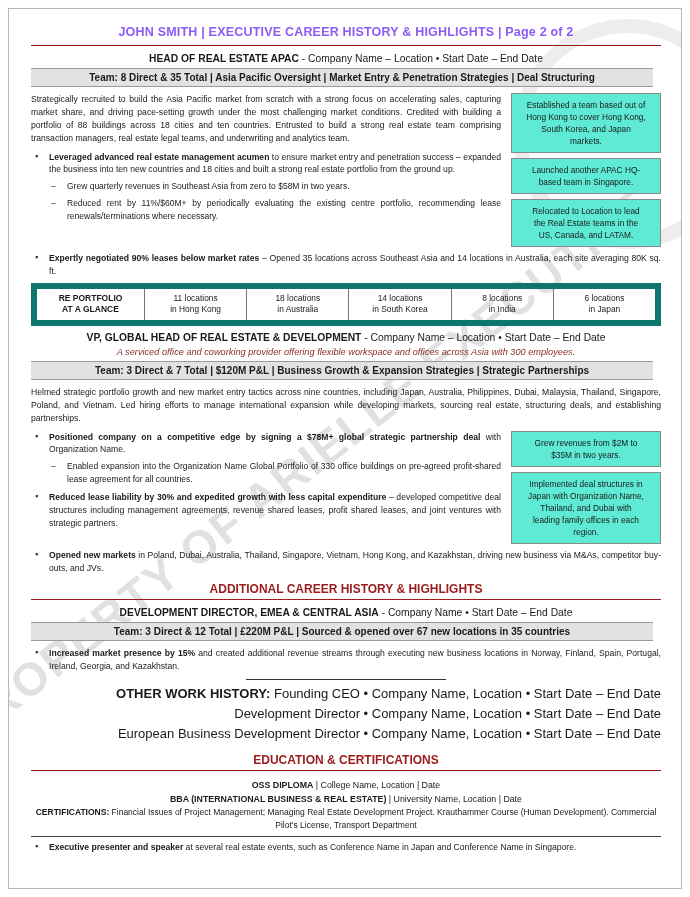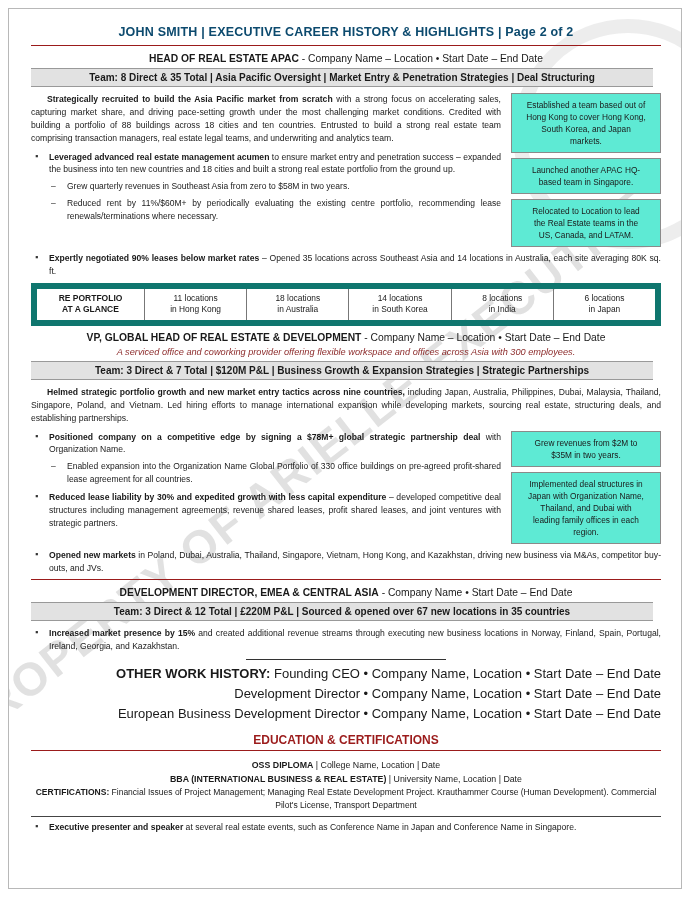--- a/index.html
+++ b/index.html
@@ -51,21 +51,21 @@
     right:-60px;top:10px;
     width:230px;height:230px;
     border-radius:50%;
     border:14px solid rgba(150,150,150,0.17);
     box-sizing:border-box;
   }
 
   h1.title{
     margin:0 0 6px 0;
     text-align:center;
-    color:#0c4a6e;
+    color:#8b5cf6;
     font-size:12.5px;
     font-weight:bold;
     letter-spacing:.2px;
   }
   .rule-red{
     border:0;border-top:1.6px solid #9b1b1b;
     margin:3px 0 7px 0;
   }
   .rule-thin{
     border:0;border-top:1px solid #444;
@@ -94,21 +94,21 @@
     border-bottom:1px solid #999;
     padding:3px 2px;
     margin:3px 8px 6px 0;
   }
   p.para{
     font-size:8.6px;
     line-height:1.5;
     margin:0 0 6px 0;
     text-align:justify;
   }
-  p.para b{font-weight:bold;margin-left:16px;}
+  p.para b{font-weight:normal;}
   .cols{
     display:flex;
     gap:10px;
     align-items:flex-start;
   }
   .col-main{flex:1 1 auto;}
   .col-side{
     width:150px;
     flex:0 0 150px;
   }
@@ -314,20 +314,21 @@
         <div class="sidebox">Implemented deal structures in Japan with Organization Name, Thailand, and Dubai with leading family offices in each region.</div>
       </div>
     </div>
 
     <ul class="bul">
       <li>
         <b>Opened new markets</b><span> in Poland, Dubai, Australia, Thailand, Singapore, Vietnam, Hong Kong, and Kazakhstan, driving new business via M&amp;As, competitor buy-outs, and JVs.</span>
       </li>
     </ul>
 
+    <h2 class="section">ADDITIONAL CAREER HISTORY &amp; HIGHLIGHTS</h2>
     <hr class="rule-red">
 
     <div class="job-head">
       <span class="role">DEVELOPMENT DIRECTOR, EMEA &amp; CENTRAL ASIA</span><span class="meta"> - Company Name • Start Date – End Date</span>
     </div>
     <div class="band">Team: 3 Direct &amp; 12 Total | £220M P&amp;L | Sourced &amp; opened over 67 new locations in 35 countries</div>
 
     <ul class="bul">
       <li>
         <b>Increased market presence by 15%</b><span> and created additional revenue streams through executing new business locations in Norway, Finland, Spain, Portugal, Ireland, Georgia, and Kazakhstan.</span>

